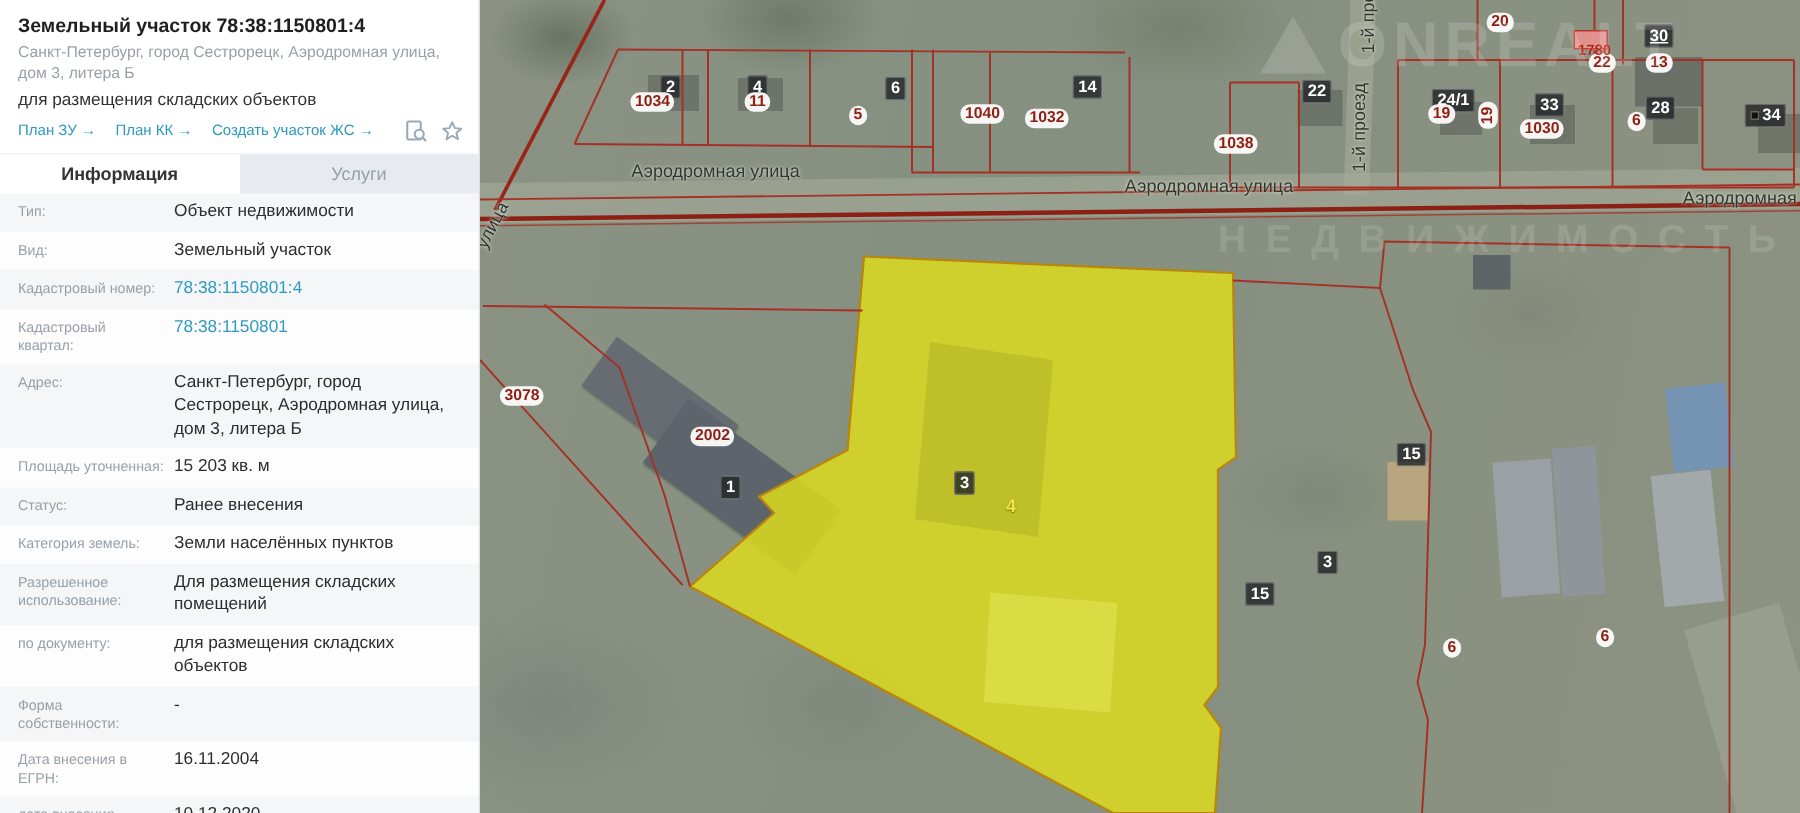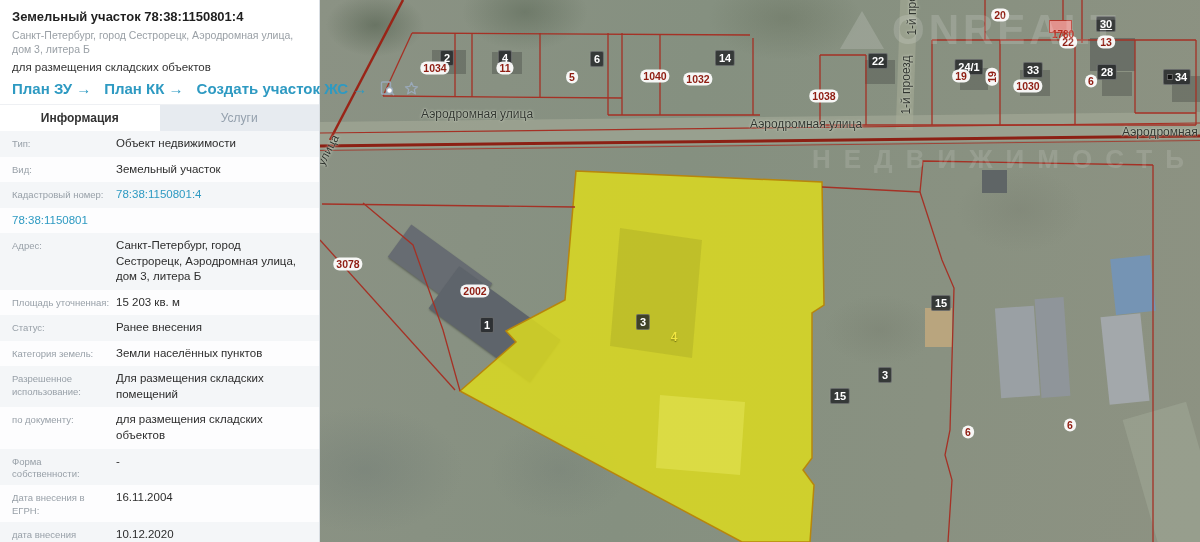--- a/index.html
+++ b/index.html
@@ -5,21 +5,21 @@
   html,body{margin:0;padding:0;}
   body{width:1200px;height:542px;overflow:hidden;font-family:"Liberation Sans",sans-serif;background:#fff;}
   .app{position:relative;width:1200px;height:542px;overflow:hidden;}
 
   
   .sidebar{position:absolute;left:0;top:0;width:320px;height:542px;background:#fff;z-index:5;border-right:1px solid #d9dee3;box-sizing:border-box;}
   .sb-head{padding:7px 10px 0 12px;}
   .sb-title{font-size:13px;font-weight:bold;color:#1f1f1f;margin:2px 0 5px;}
   .sb-sub{font-size:10.5px;color:#9aa0a6;line-height:1.3;margin-bottom:5px;}
   .sb-usage{font-size:11.5px;color:#333;margin-bottom:7px;}
-  .sb-links{display:flex;gap:13px;align-items:center;font-size:15px;color:#2e9ac2;padding-bottom:7px;font-weight:bold;}
+  .sb-links{display:flex;gap:13px;align-items:center;font-size:10px;color:#2e9ac2;padding-bottom:7px;}
   .lnk{cursor:pointer;white-space:nowrap;}
   .icons{margin-left:auto;display:flex;gap:9px;align-items:center;color:#9aa9b9;}
   .icons svg{display:block;}
   .tabs{display:flex;height:26px;border-top:1px solid #eef0f3;}
   .tab{flex:1;display:flex;align-items:center;justify-content:center;font-size:12px;cursor:pointer;}
   .tab.active{background:#fff;color:#333;font-weight:bold;}
   .tab.inactive{background:#e7ebf0;color:#94a0ad;}
   .rows{width:100%;}
   .row{display:flex;align-items:flex-start;padding:5px 0 5px 12px;box-sizing:border-box;}
   .row:nth-child(odd){background:#f4f6f8;}
@@ -103,20 +103,21 @@
         </div>
         <div class="row">
           <span class="lbl">Вид:</span>
           <span class="val">Земельный участок</span>
         </div>
         <div class="row">
           <span class="lbl">Кадастровый номер:</span>
           <span class="val link">78:38:1150801:4</span>
         </div>
         <div class="row">
+          <span class="lbl">Кадастровый квартал:</span>
           <span class="val link">78:38:1150801</span>
         </div>
         <div class="row">
           <span class="lbl">Адрес:</span>
           <span class="val">Санкт-Петербург, город Сестрорецк, Аэродромная улица, дом 3, литера Б</span>
         </div>
         <div class="row">
           <span class="lbl">Площадь уточненная:</span>
           <span class="val">15 203 кв. м</span>
         </div>

